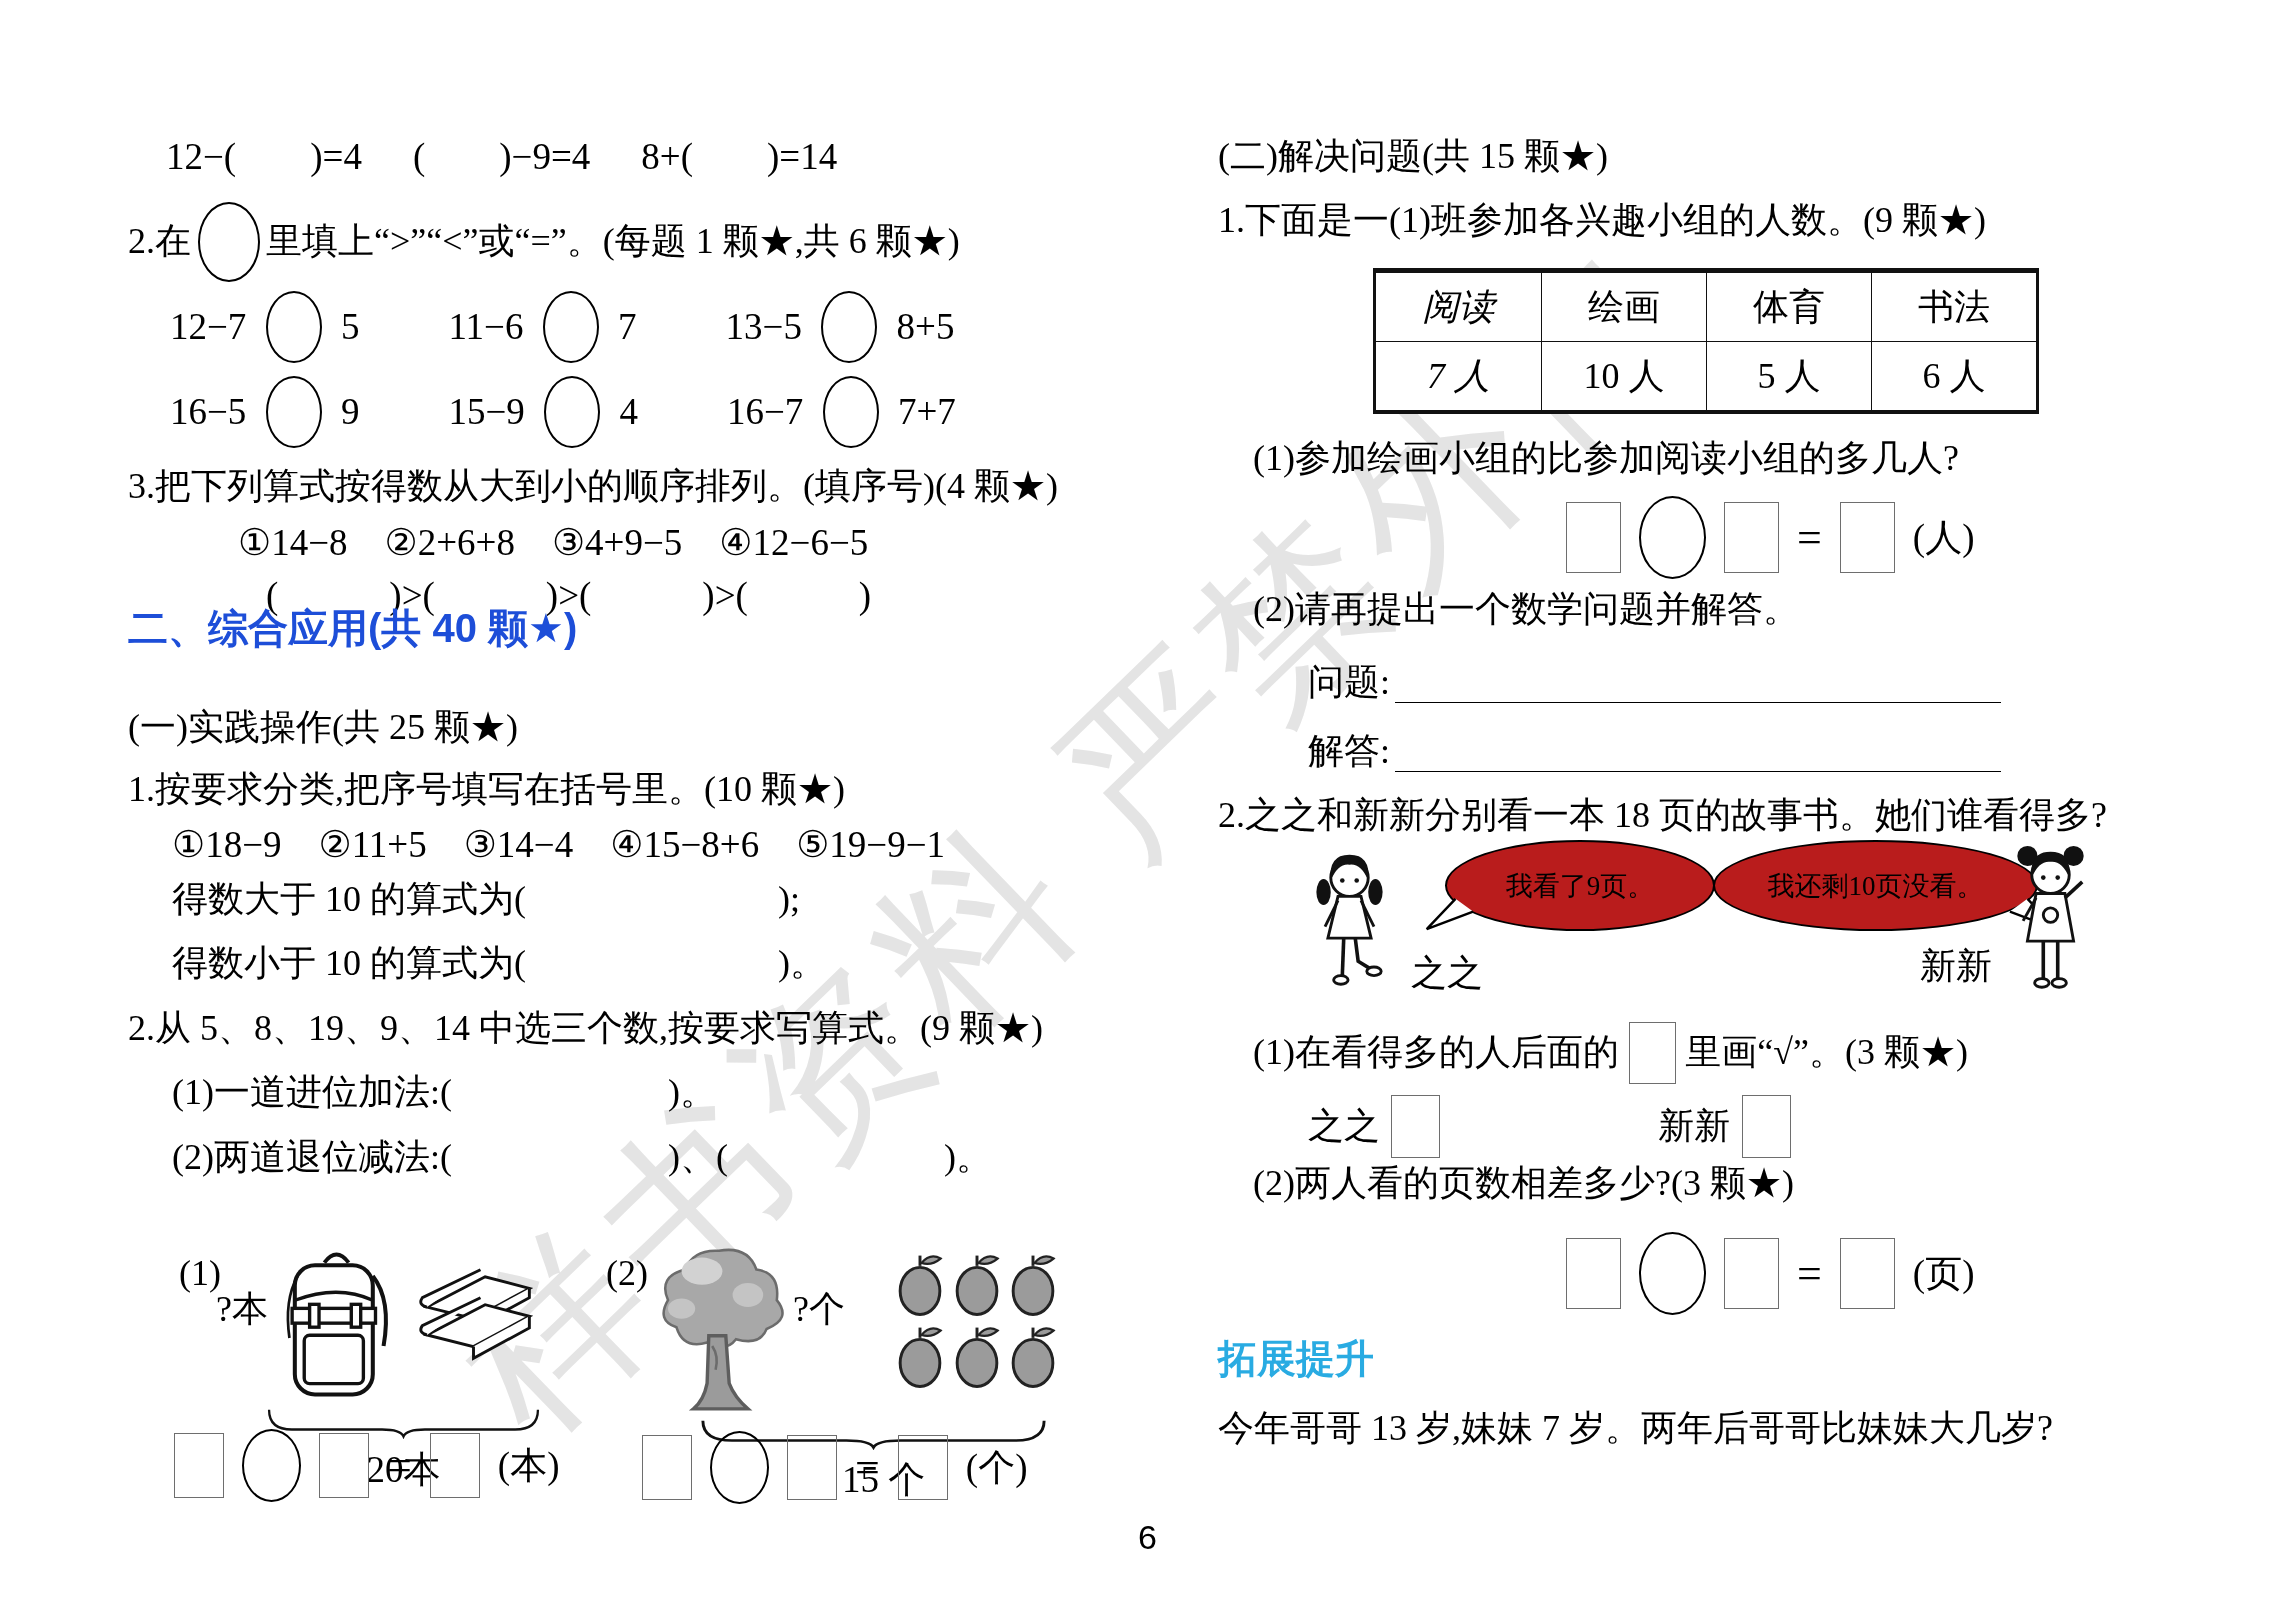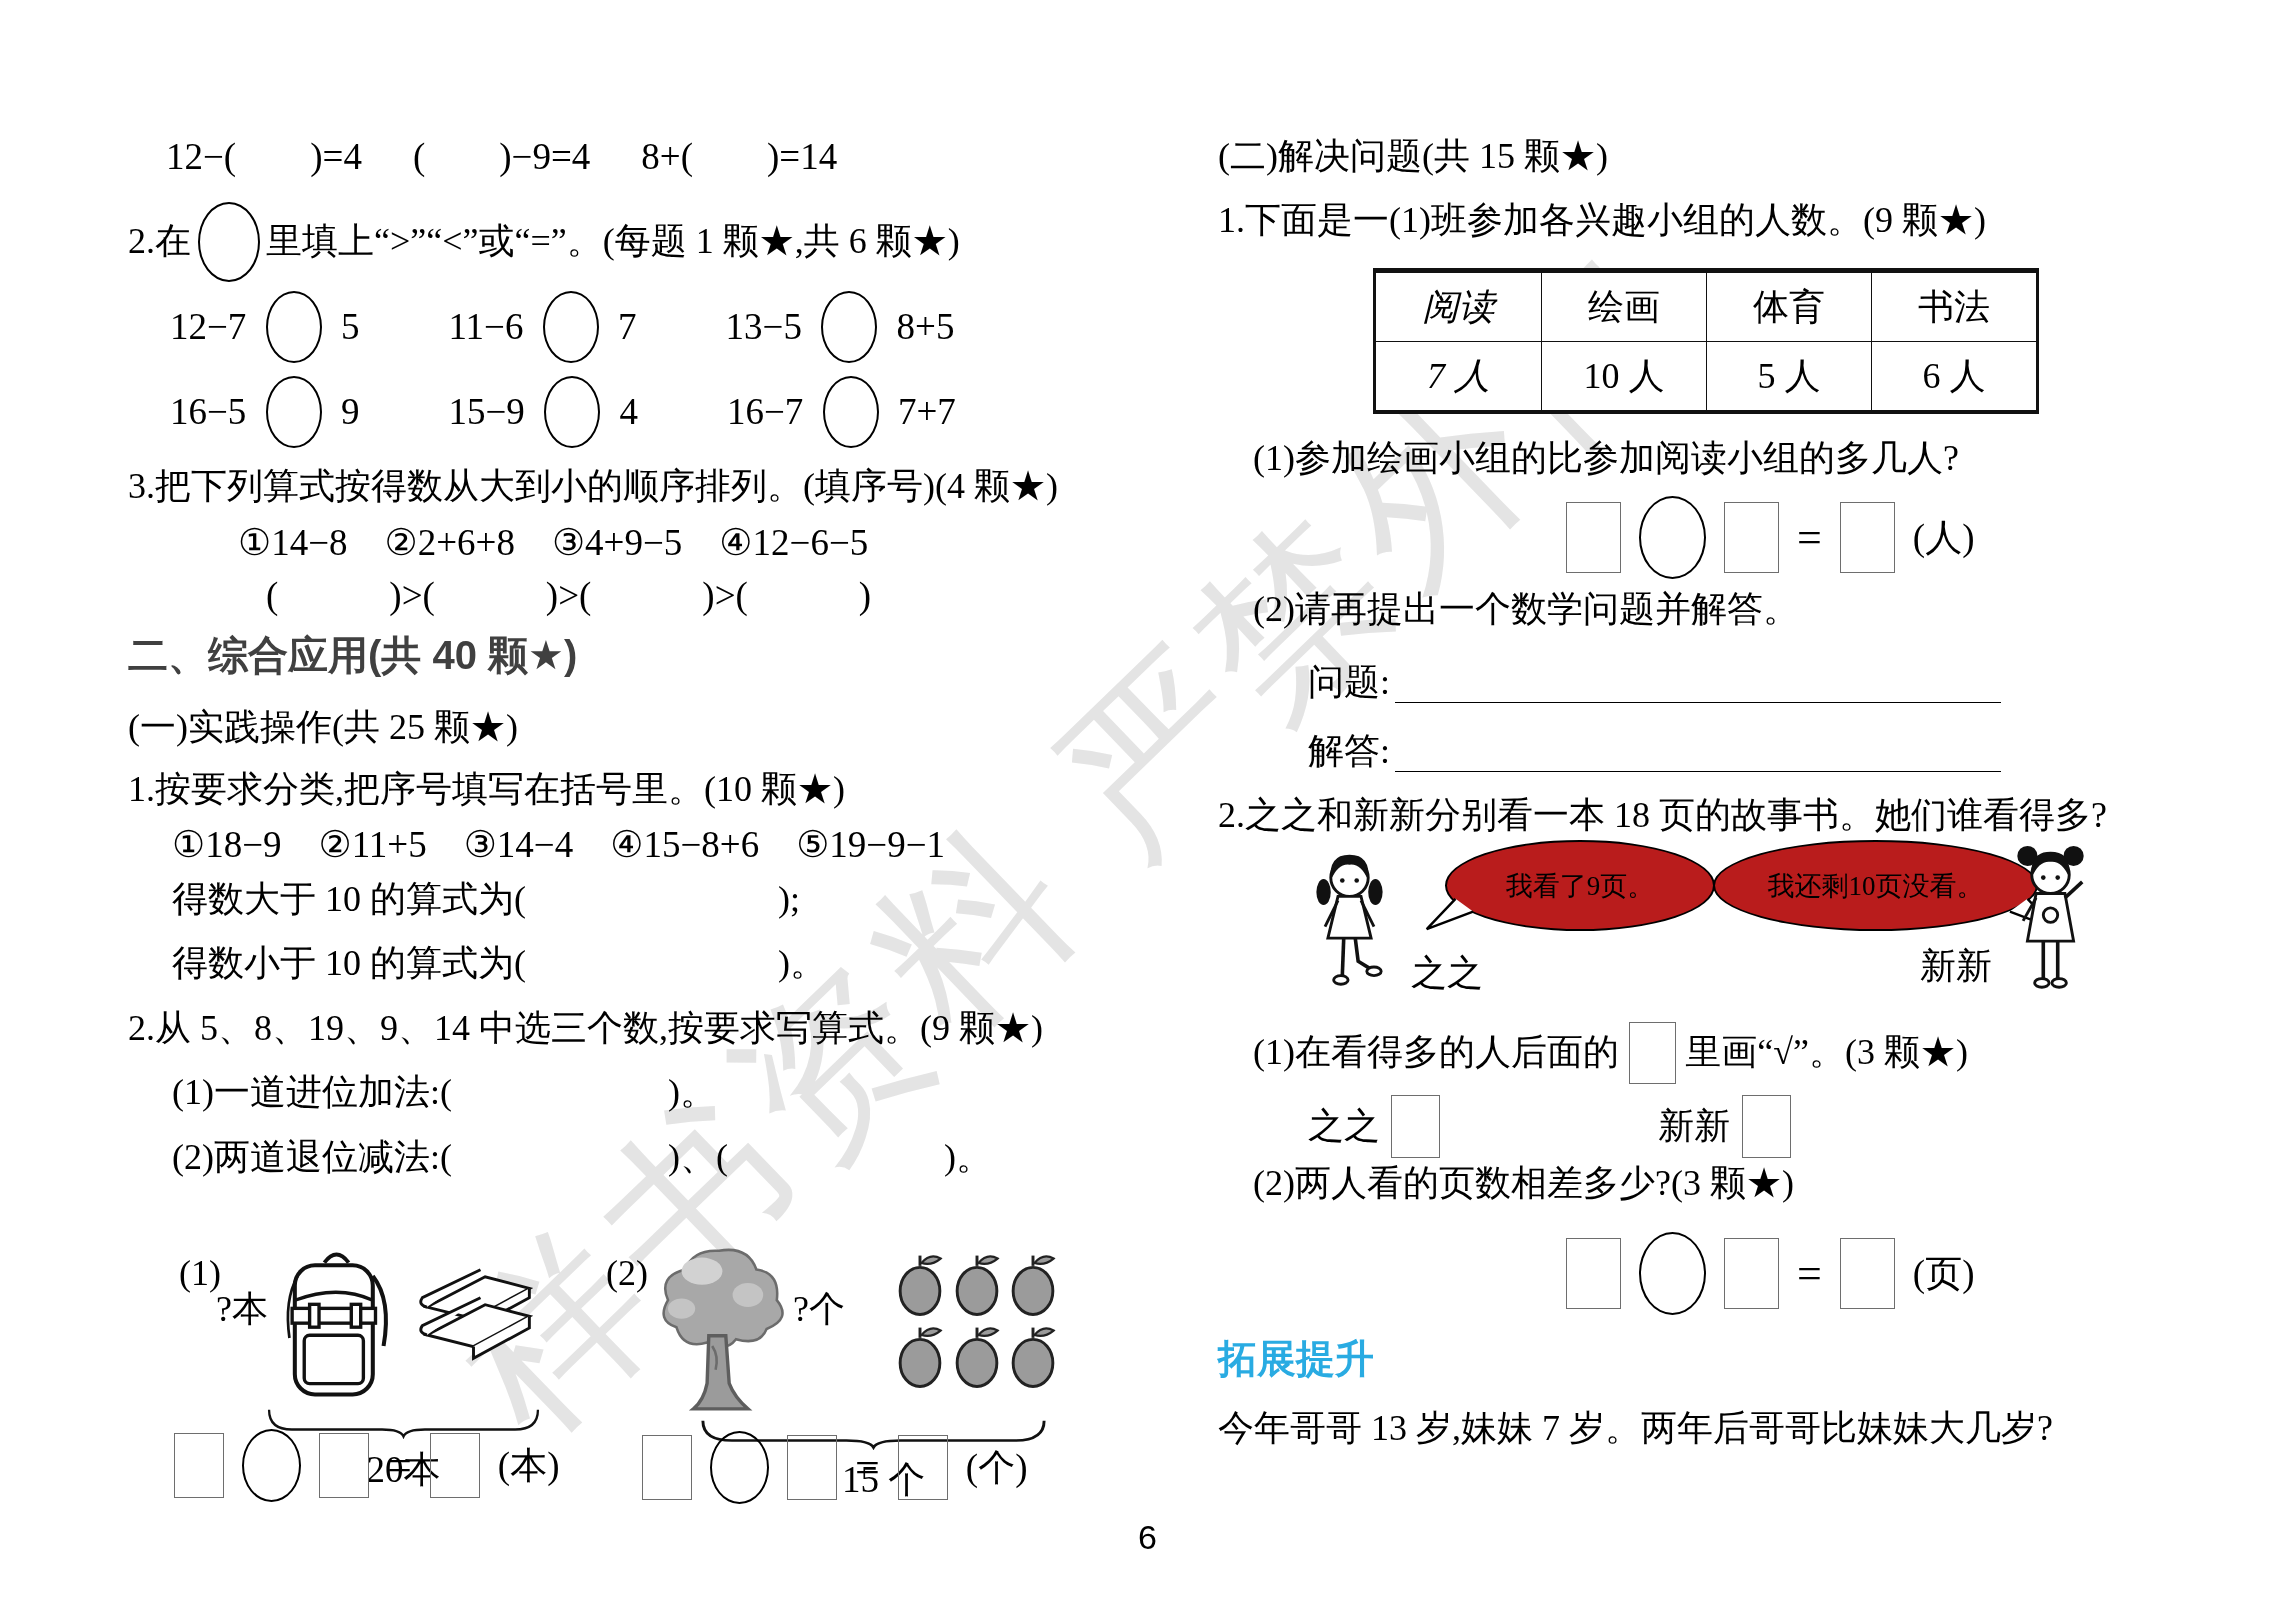--- a/index.html
+++ b/index.html
@@ -119,21 +119,21 @@
       <span>16−7</span>
       <span class="cmp-circle"></span>
       <span>7+7</span>
     </span>
   </div>
 
   <div class="abs txt" style="left:128px;top:466px;">3.把下列算式按得数从大到小的顺序排列。(填序号)(4 颗★)</div>
   <div class="abs txt txt-lg" style="left:238px;top:522px;">①14−8　②2+6+8　③4+9−5　④12−6−5</div>
   <div class="abs txt txt-lg" style="left:266px;top:575px;">(　　　)&gt;(　　　)&gt;(　　　)&gt;(　　　)</div>
 
-  <div class="abs cyan-head" style="left:128px;top:628px;color:#404040;">二、综合应用(共 40 颗★)</div>
+  <div class="abs cyan-head" style="left:128px;top:601px;color:#1d4ed8;">二、综合应用(共 40 颗★)</div>
 
   <div class="abs txt" style="left:128px;top:707px;">(一)实践操作(共 25 颗★)</div>
 
   <div class="abs txt" style="left:128px;top:769px;">1.按要求分类,把序号填写在括号里。(10 颗★)</div>
   <div class="abs txt txt-lg" style="left:172px;top:824px;">①18−9　②11+5　③14−4　④15−8+6　⑤19−9−1</div>
   <div class="abs txt" style="left:172px;top:879px;">得数大于 10 的算式为(　　　　　　　);</div>
   <div class="abs txt" style="left:172px;top:943px;">得数小于 10 的算式为(　　　　　　　)。</div>
 
   <div class="abs txt" style="left:128px;top:1008px;">2.从 5、8、19、9、14 中选三个数,按要求写算式。(9 颗★)</div>
   <div class="abs txt" style="left:172px;top:1072px;">(1)一道进位加法:(　　　　　　)。</div>

